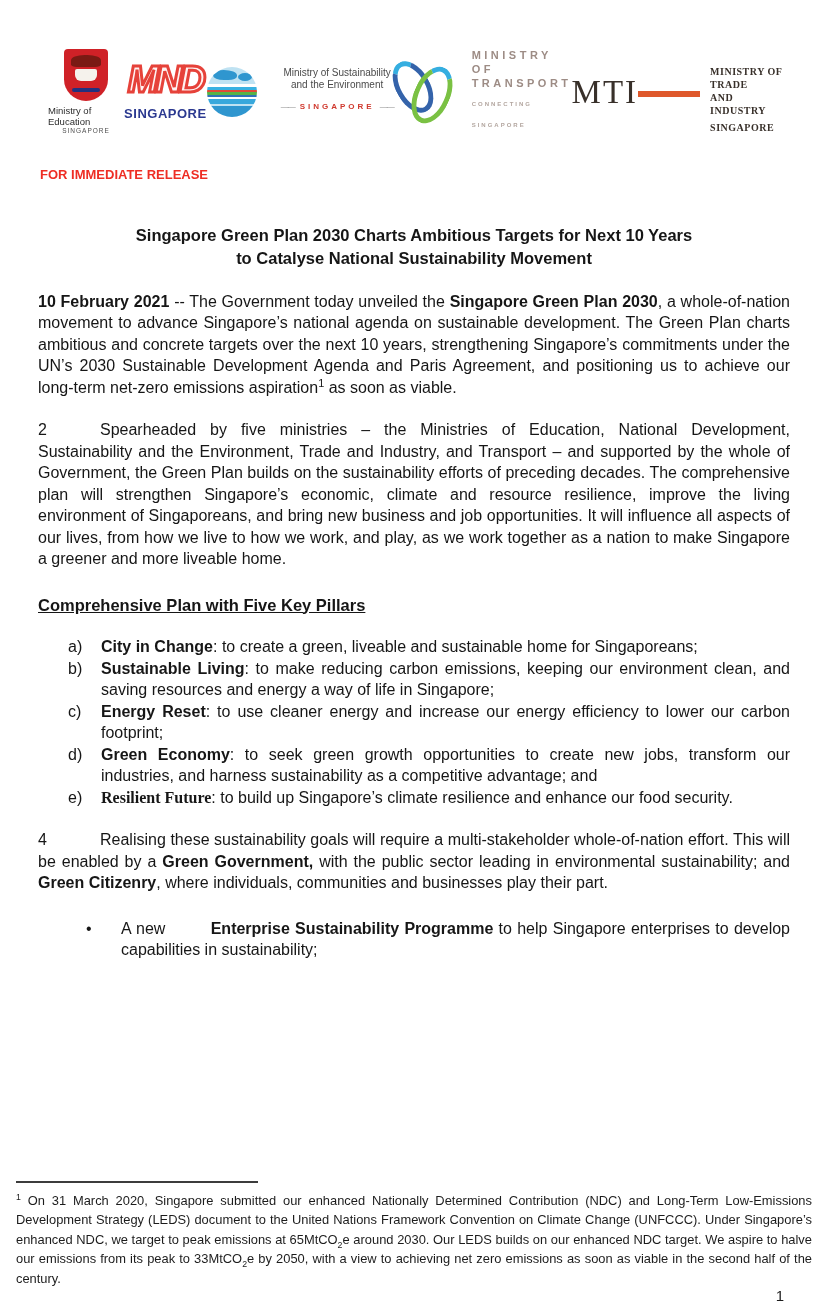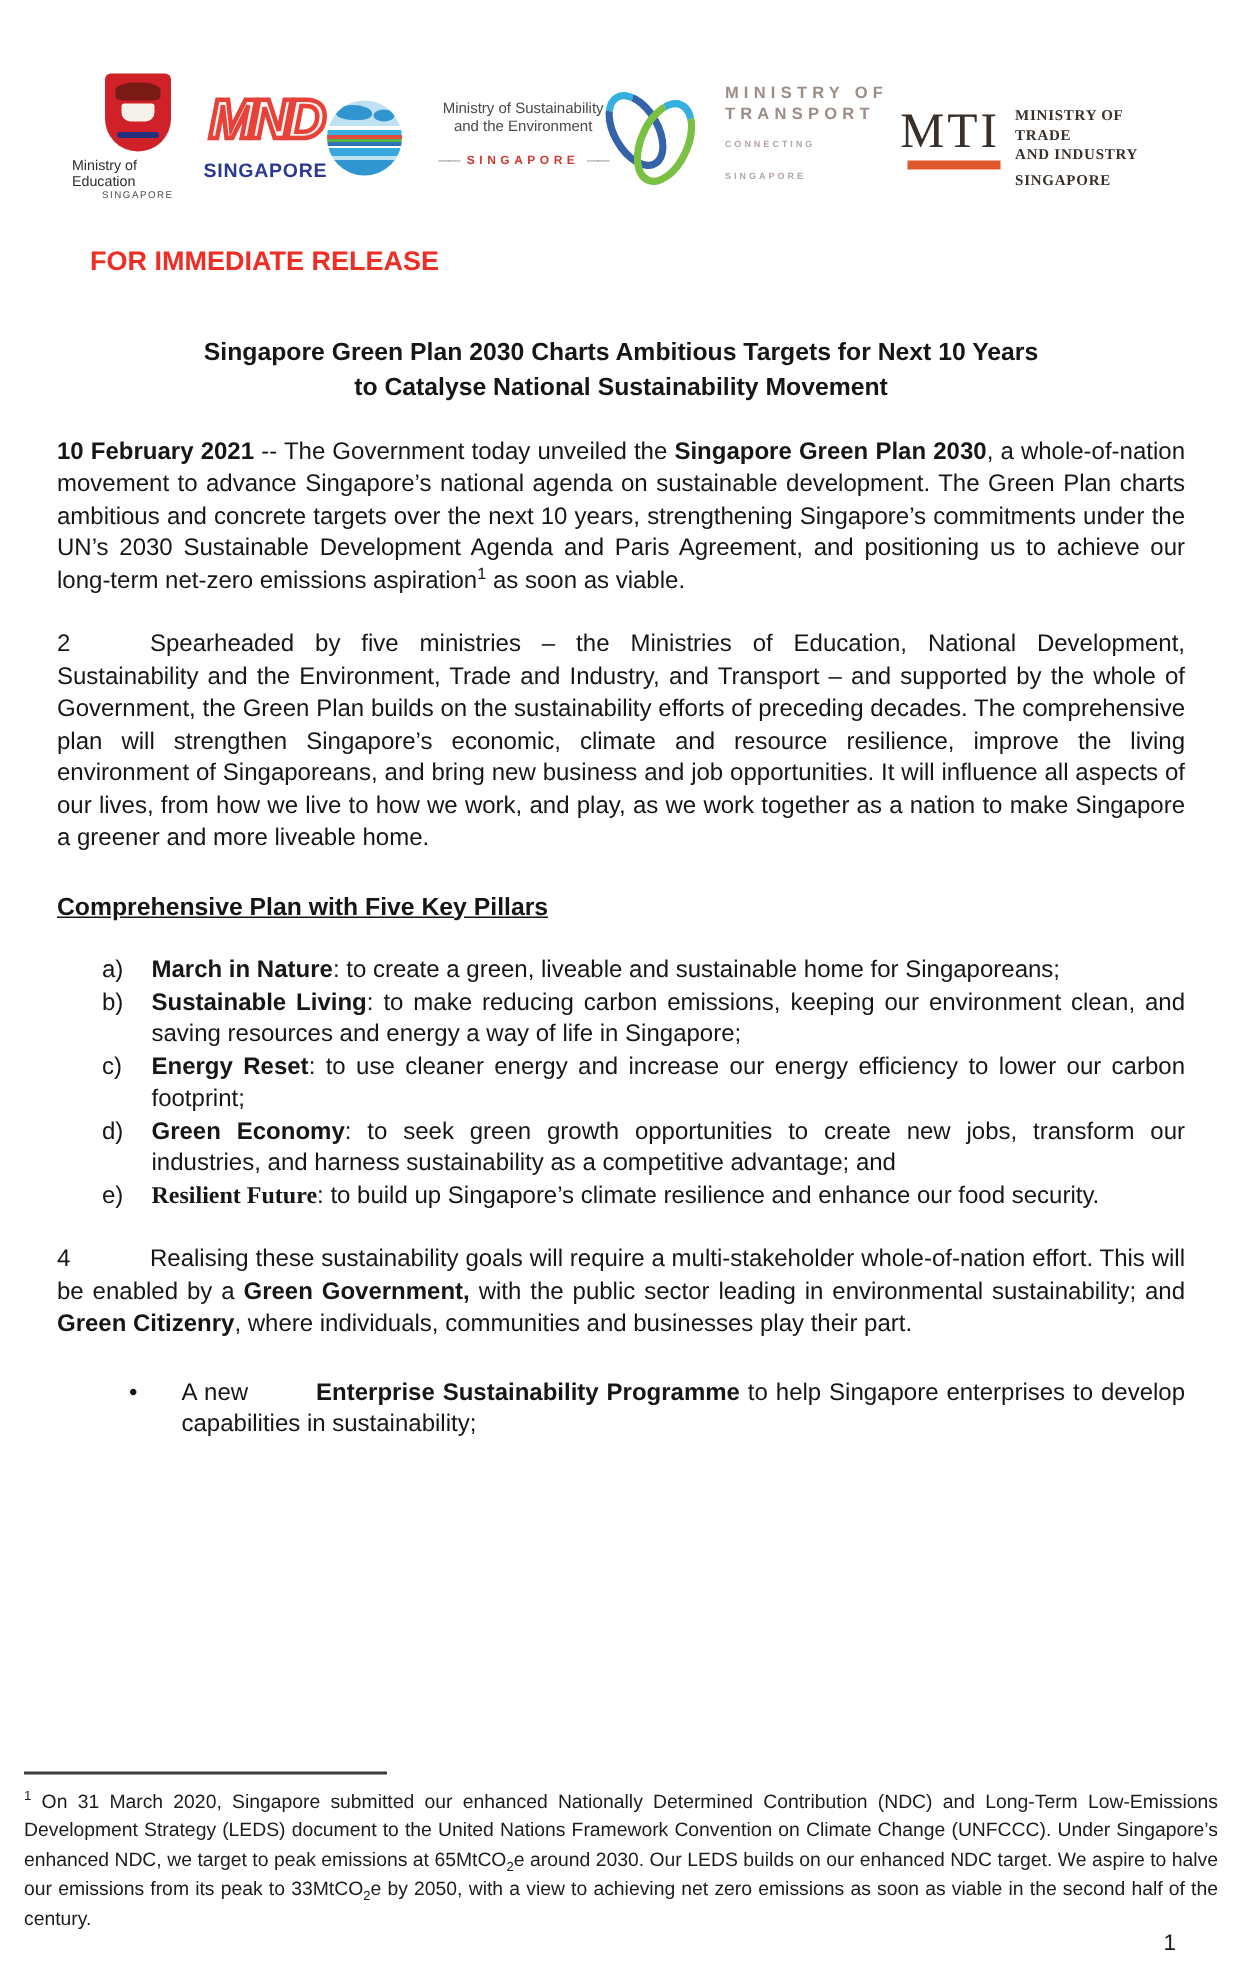--- a/index.html
+++ b/index.html
@@ -52,30 +52,30 @@
   .mot-rings { position:relative; width:72px; height:82px; flex-shrink:0; }
   .mot-ring1 { position:absolute; left:2px; top:8px; width:34px; height:56px;
     border:5px solid #3463aa; border-top-color:#35aee0; border-radius:50%; transform:rotate(-30deg); }
   .mot-ring2 { position:absolute; left:20px; top:14px; width:36px; height:60px;
     border:5px solid #7ac143; border-top-color:#35aee0; border-radius:50%; transform:rotate(24deg); }
   .mot-text { display:flex; flex-direction:column; align-items:flex-start; }
   .mot-line { font-size:11px; font-weight:bold; color:#9d8c85; letter-spacing:3.5px; line-height:14px; }
   .mot-sub { font-size:6px; font-weight:bold; color:#b3a69f; letter-spacing:2px; margin-top:4px; }
   
   .mti { flex-direction:row; gap:10px; align-items:center; }
-  .mti-left { display:flex; flex-direction:column; align-items:flex-end; }
+  .mti-left { display:flex; flex-direction:row; align-items:center; }
   .mti-word { font-family:"Liberation Serif", serif; font-size:33px; color:#38302a;
     letter-spacing:2px; line-height:32px; }
   .mti-bar { width:62px; height:6px; background:#df582b; margin-top:3px; }
   .mti-right { display:flex; flex-direction:column;margin-top:14px; }
   .mti-line { font-family:"Liberation Serif", serif; font-size:10px; font-weight:bold;
     color:#38302a; letter-spacing:0.5px; line-height:13px; }
   .mti-line.sg { margin-top:4px; }
   
-  .release { margin:30px 60px 0; font-weight:bold; color:#ee2d24; font-size:18px; }
+  .release { margin:30px 40px 0; font-weight:bold; color:#ee2d24; font-size:13px; }
   .doc-title { margin:38px 56px 0; text-align:center; font-weight:bold; font-size:16.5px; line-height:23px; }
   .para { margin:21px 38px 0; text-align:justify; }
   .pnum { display:inline-block; width:62px; }
   .section-heading { margin:25px 38px 0; font-weight:bold; font-size:16.5px; text-decoration:underline; }
   .pillar-list { margin:20px 38px 0 68px; }
   .pillar { display:flex; }
   .pillar-label { width:33px; flex-shrink:0; }
   .pillar-body { flex:1; text-align:justify; }
   .bullet-item { display:flex; margin:24px 38px 0 86px; }
   .bullet-glyph { width:35px; flex-shrink:0; }
@@ -151,21 +151,21 @@
   <p class="para"><span style="font-weight: bold;">10 February 2021</span><span> -- The Government today unveiled the </span><span style="font-weight: bold;">Singapore Green Plan 2030</span><span>, a whole-of-nation movement to advance Singapore’s national agenda on sustainable development. The Green Plan charts ambitious and concrete targets over the next 10 years, strengthening Singapore’s commitments under the UN’s 2030 Sustainable Development Agenda and Paris Agreement, and positioning us to achieve our long-term net-zero emissions aspiration</span><sup>1</sup><span> as soon as viable.</span></p>
 
   <p class="para"><span class="pnum">2</span><span><span>Spearheaded by five ministries – the Ministries of Education, National Development, Sustainability and the Environment, Trade and Industry, and Transport – and supported by the whole of Government, the Green Plan builds on the sustainability efforts of preceding decades. The comprehensive plan will strengthen Singapore’s economic, climate and resource resilience, improve the living environment of Singaporeans, and bring new business and job opportunities. It will influence all aspects of our lives, from how we live to how we work, and play, as we work together as a nation to make Singapore a greener and more liveable home.</span></span></p>
 
   <div class="section-heading">Comprehensive Plan with Five Key Pillars</div>
 
 
   <div class="pillar-list">
     <div class="pillar">
       <span class="pillar-label">a)</span>
-      <span class="pillar-body"><span style="font-weight: bold;">March in Nature</span><span>: to create a green, liveable and sustainable home for Singaporeans;</span></span>
+      <span class="pillar-body"><span style="font-weight: bold;">City in Change</span><span>: to create a green, liveable and sustainable home for Singaporeans;</span></span>
     </div>
     <div class="pillar">
       <span class="pillar-label">b)</span>
       <span class="pillar-body"><span style="font-weight: bold;">Sustainable Living</span><span>: to make reducing carbon emissions, keeping our environment clean, and saving resources and energy a way of life in Singapore;</span></span>
     </div>
     <div class="pillar">
       <span class="pillar-label">c)</span>
       <span class="pillar-body"><span style="font-weight: bold;">Energy Reset</span><span>: to use cleaner energy and increase our energy efficiency to lower our carbon footprint;</span></span>
     </div>
     <div class="pillar">

